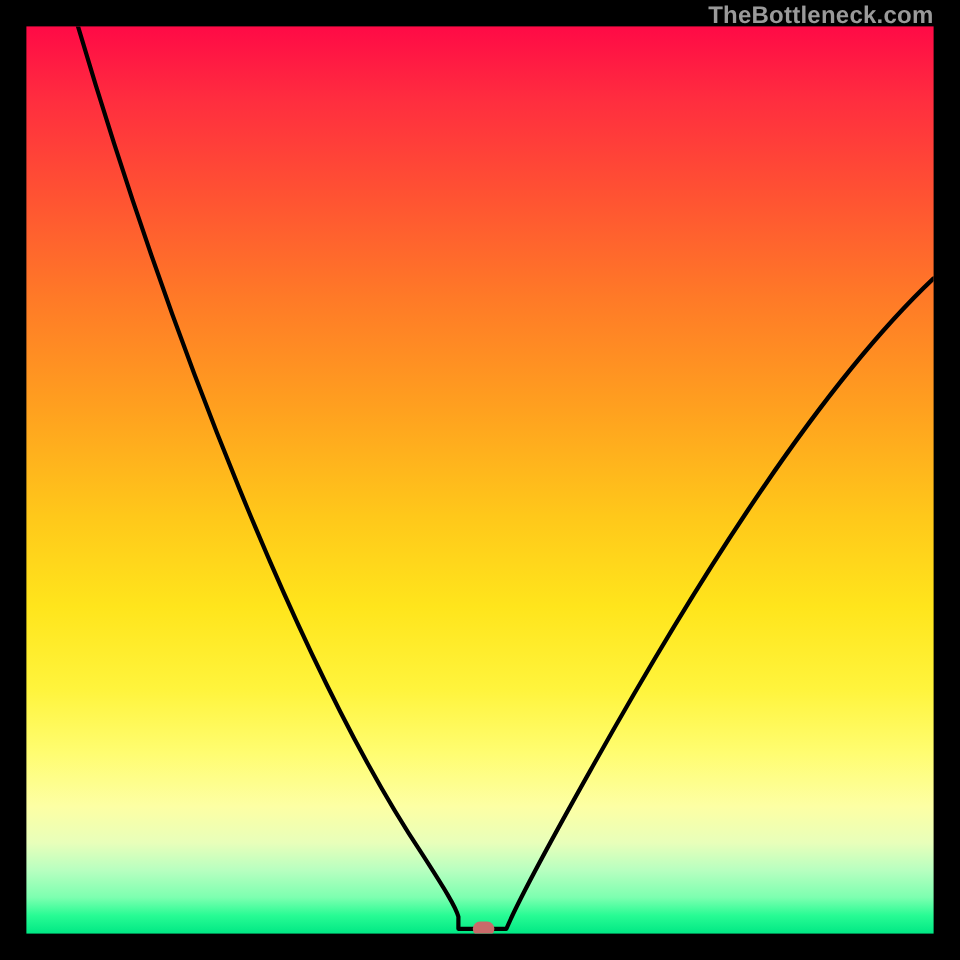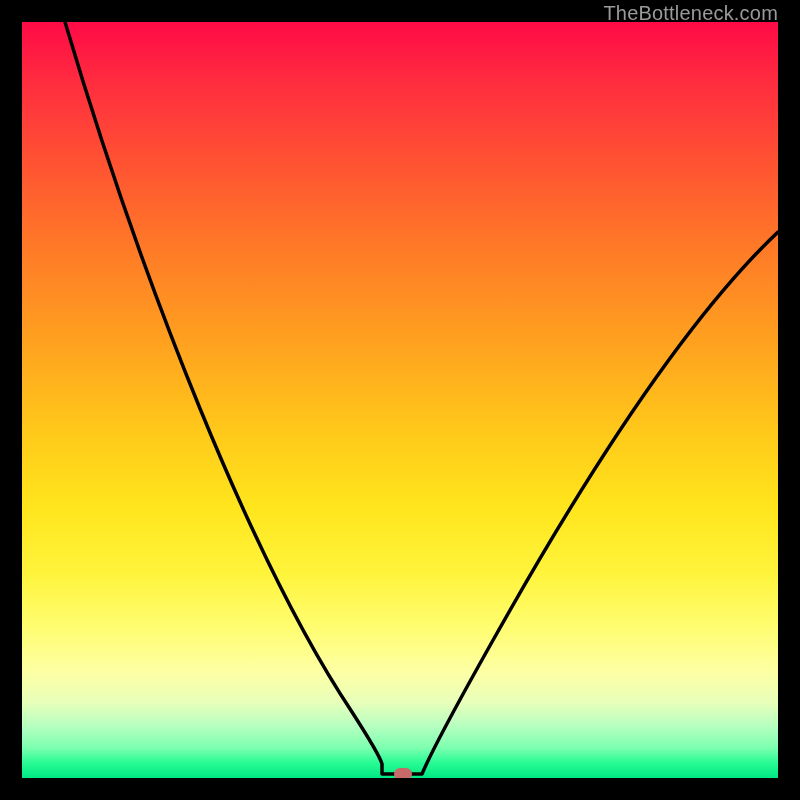--- a/index.html
+++ b/index.html
@@ -46,21 +46,21 @@
       #28fb94 98%,
       #00e884 100%
     );
   }
   .watermark {
     position: absolute;
     top: 2px;
     right: 22px;
     color: #9a9a9a;
     font-size: 20px;
-    font-weight: 400;
+    font-weight: 700;
     letter-spacing: 0.2px;
     user-select: none;
   }
   svg.curve {
     position: absolute;
     inset: 0;
     width: 100%;
     height: 100%;
   }
 </style>

